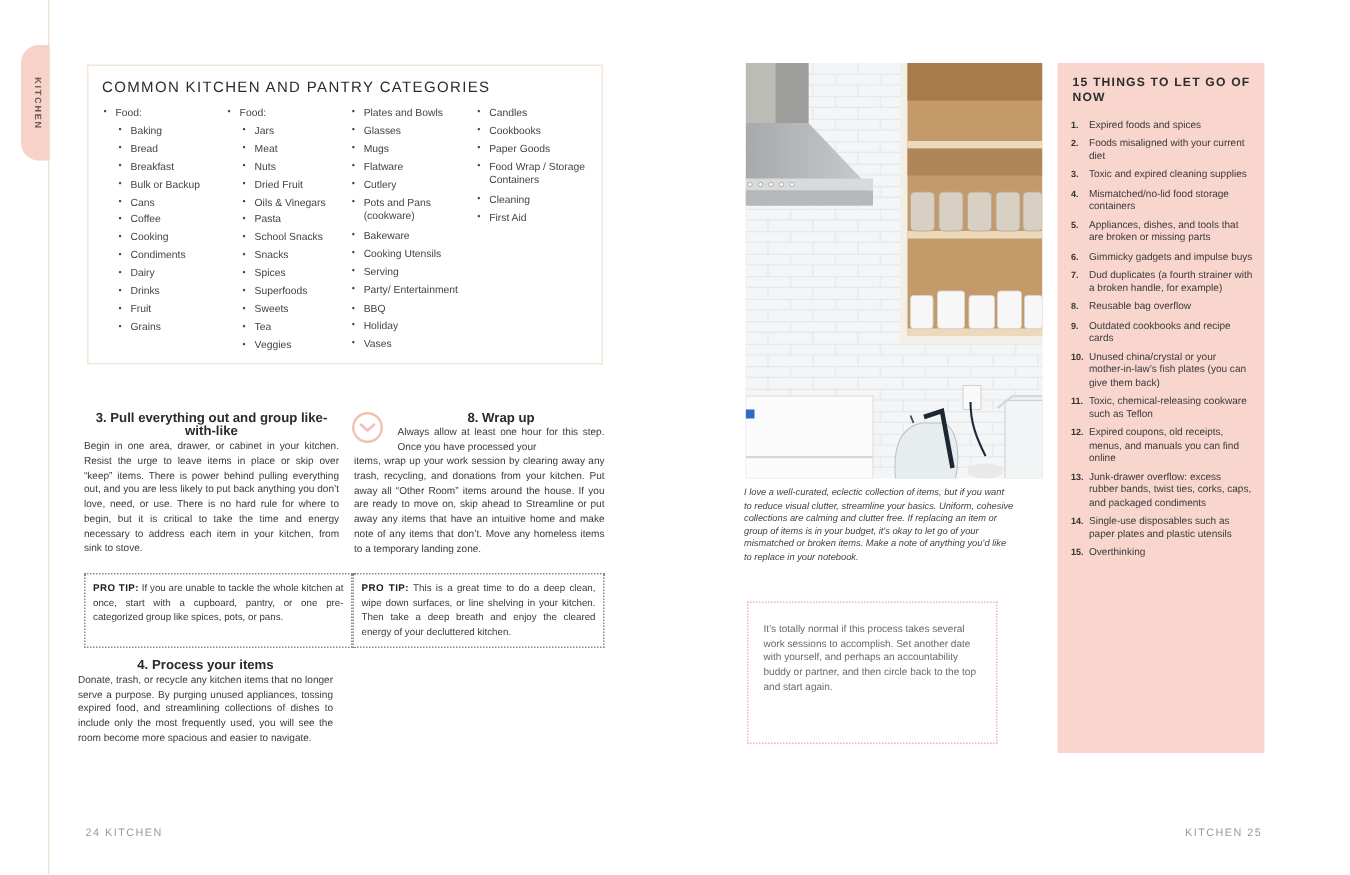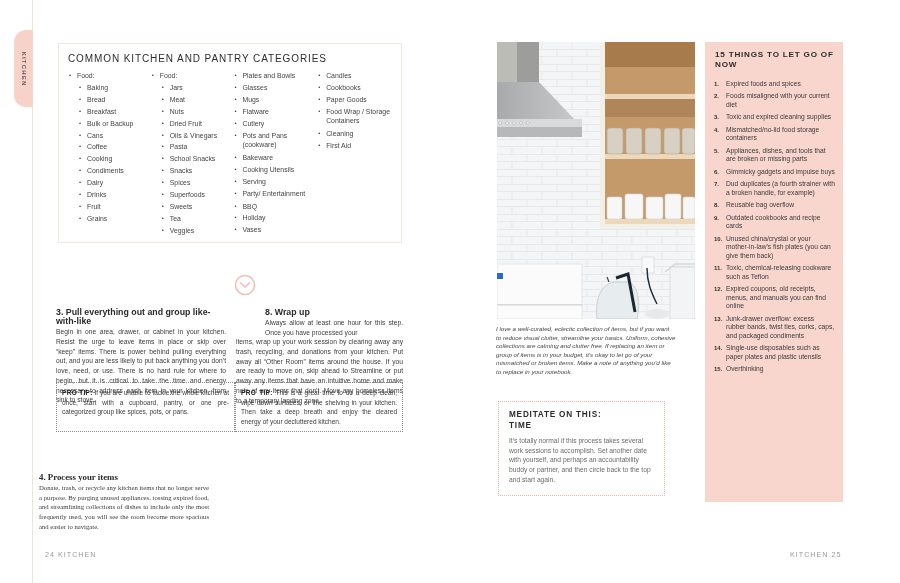--- a/index.html
+++ b/index.html
@@ -30,23 +30,23 @@
   .cat-col.c3 { width: 86px; }
   .cat-col.c4 { width: 80px; }
   .cat-col ul { list-style: none; }
   .cat-col li { position: relative; padding-left: 9px; }
   .cat-col li::before { content: "•"; position: absolute; left: 1px; top: 0; font-size: 6px; }
   .cat-col ul.sub li { margin-left: 10px; }
   .cat-col li.wrap { line-height: 9.5px; margin-bottom: 2.4px; margin-top: 1px; }
 
   
   .sec { position: absolute; font-size: 6.7px; line-height: 9.7px; color: #3b3b3b; text-align: justify; }
-  .sec h3 { font-size: 8.8px; line-height: 9.4px; font-weight: bold; color: #2a2a2a; text-align: left; margin-bottom: 0.5px; margin-top: 34px; }
+  .sec h3 { font-size: 8.8px; line-height: 9.4px; font-weight: bold; color: #2a2a2a; text-align: center; margin-bottom: 0.5px; }
   .s3 { left: 56px; top: 274px; width: 170px; }
-  .s4 { left: 39px; top: 439px; width: 170px; font-family: Liberation Serif, serif; }
+  .s4 { left: 52px; top: 439px; width: 170px; }
   .s5 { left: 236px; top: 274px; width: 167px; }
   .s5 h3 { padding-left: 29px; }
   .s5 .p-indent { padding-left: 29px; display: block; }
 
   .clock-icon { position: absolute; left: 234px; top: 274px; width: 22px; height: 22px; }
 
   .tip {
     position: absolute; border: 1px dotted #8a8a8a; padding: 5px 5px;
     font-size: 6.5px; line-height: 9.6px; color: #3b3b3b; text-align: justify;
   }
@@ -72,21 +72,21 @@
   .pink {
     position: absolute; left: 705px; top: 42px; width: 138px; height: 460px;
     background: #f8d5cd; padding: 8px 8px 0 10px;
   }
   .pink h4 { font-size: 8.1px; font-weight: bold; letter-spacing: 0.8px; color: #2c2c2c; line-height: 10.3px; }
   .pink ol { list-style: none; margin-top: 9px; }
   .pink li { position: relative; padding-left: 11px; font-size: 6.7px; line-height: 8.4px; color: #3b3b3b; margin-bottom: 4.2px; }
   .pink li .num { position: absolute; left: -1px; top: 0; font-weight: bold; font-size: 6px; color: #333; }
 
   .folio { position: absolute; top: 550px; font-size: 7.2px; letter-spacing: 1px; color: #9a9a9a; }
-  .folio.left { left: 45px; text-align: right; }
+  .folio.left { left: 57px; text-align: right; }
   .folio.right { left: 790px; }
 </style>
 </head>
 <body>
 
 <div class="spine-line"></div>
 <div class="side-tab">
   <span>KITCHEN</span>
 </div>
 
@@ -257,24 +257,20 @@
 
     <rect x="173" y="225" width="25" height="52" fill="#f3f4f5" stroke="#c9cdd0" stroke-width="0.6"></rect>
     <path d="M168 230 L178 222 L198 222" stroke="#d5d8da" stroke-width="1.5" fill="none"></path>
     <ellipse cx="160" cy="272" rx="12" ry="5" fill="#e9e9ea"></ellipse>
   </svg>
 </div>
 
 <div class="caption">I love a well-curated, eclectic collection of items, but if you want to reduce visual clutter, streamline your basics. Uniform, cohesive collections are calming and clutter free. If replacing an item or group of items is in your budget, it’s okay to let go of your mismatched or broken items. Make a note of anything you’d like to replace in your notebook.</div>
 
 <div class="meditate">
-  <h4>
-    <span>MEDITATE ON THIS:</span><br>
-    <span>TIME</span>
-  </h4>
   <p>It’s totally normal if this process takes several work sessions to accomplish. Set another date with yourself, and perhaps an accountability buddy or partner, and then circle back to the top and start again.</p>
 </div>
 
 <div class="pink">
   <h4>15 THINGS TO LET GO OF NOW</h4>
   <ol id="letgo">
       <li><span class="num">1.</span><span>Expired foods and spices</span></li>
       <li><span class="num">2.</span><span>Foods misaligned with your current diet</span></li>
       <li><span class="num">3.</span><span>Toxic and expired cleaning supplies</span></li>
       <li><span class="num">4.</span><span>Mismatched/no-lid food storage containers</span></li>

